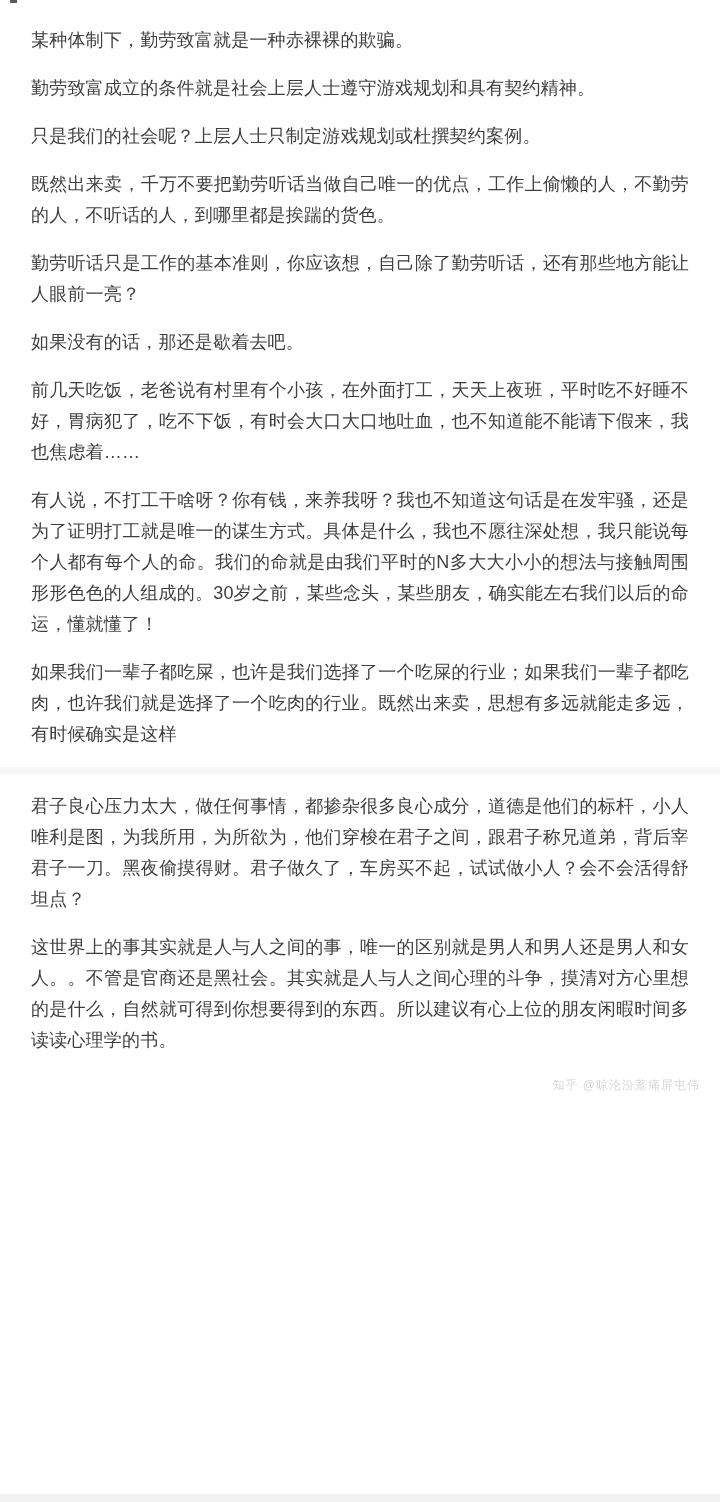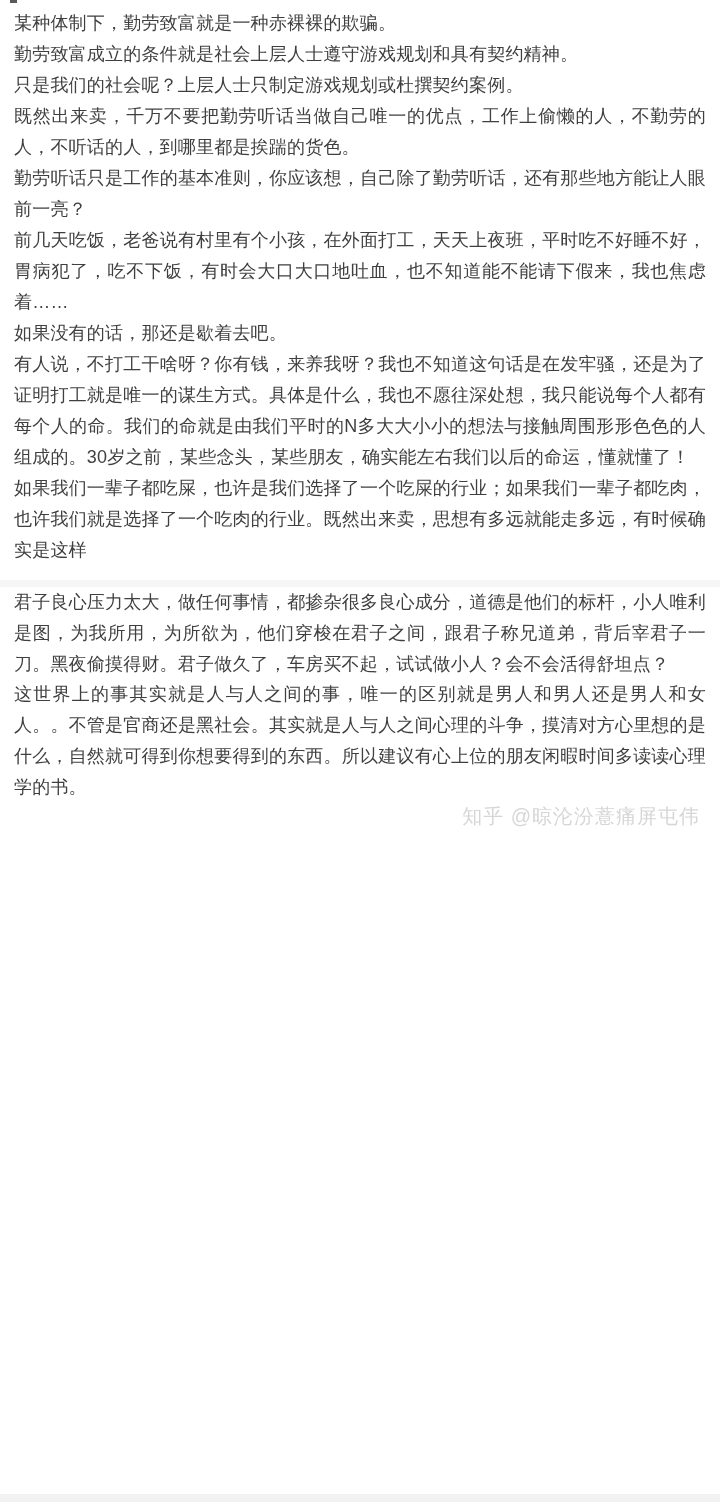--- a/index.html
+++ b/index.html
@@ -24,36 +24,36 @@
   }
   main.article {
     padding: 8px 14px 0 14px;
     color: #3f3f3f;
     font-size: 18px;
     line-height: 31px;
     text-align: justify;
     letter-spacing: 0.2px;
   }
   p.para {
-    margin: 0;
+    margin: 17px;
     word-break: break-all;
   }
   .gap-1 { margin-top: 25px; }
   .gap-15 { margin-top: 32px; }
-  .gap-2 { margin-top: 58px; font-family: Liberation Mono, monospace; }
+  .gap-2 { margin-top: 58px; }
   .gap-after-divider { margin-top: 46px; }
   .divider {
     height: 7px;
     background: #f6f6f6;
     margin: 14px -14px 0 -14px;
   }
   .watermark {
     text-align: right;
     color: #d6d6d6;
-    font-size: 20px;
+    font-size: 12px;
     line-height: 24px;
     padding-right: 6px;
     letter-spacing: 1px;
   }
   .watermark span { white-space: nowrap; }
   .footer-band {
     position: absolute;
     left: 0;
     right: 0;
     bottom: 0;
@@ -67,22 +67,22 @@
 <div class="artifact"></div>
 
 <main class="article">
 
   <section>
     <p class="para">某种体制下，勤劳致富就是一种赤裸裸的欺骗。</p>
     <p class="para">勤劳致富成立的条件就是社会上层人士遵守游戏规划和具有契约精神。</p>
     <p class="para">只是我们的社会呢？上层人士只制定游戏规划或杜撰契约案例。</p>
     <p class="para">既然出来卖，千万不要把勤劳听话当做自己唯一的优点，工作上偷懒的人，不勤劳的人，不听话的人，到哪里都是挨踹的货色。</p>
     <p class="para">勤劳听话只是工作的基本准则，你应该想，自己除了勤劳听话，还有那些地方能让人眼前一亮？</p>
+    <p class="para">如果没有的话，那还是歇着去吧。</p>
     <p class="para gap-1">前几天吃饭，老爸说有村里有个小孩，在外面打工，天天上夜班，平时吃不好睡不好，胃病犯了，吃不下饭，有时会大口大口地吐血，也不知道能不能请下假来，我也焦虑着……</p>
-    <p class="para">如果没有的话，那还是歇着去吧。</p>
     <p class="para">有人说，不打工干啥呀？你有钱，来养我呀？我也不知道这句话是在发牢骚，还是为了证明打工就是唯一的谋生方式。具体是什么，我也不愿往深处想，我只能说每个人都有每个人的命。我们的命就是由我们平时的N多大大小小的想法与接触周围形形色色的人组成的。30岁之前，某些念头，某些朋友，确实能左右我们以后的命运，懂就懂了！</p>
     <p class="para">如果我们一辈子都吃屎，也许是我们选择了一个吃屎的行业；如果我们一辈子都吃肉，也许我们就是选择了一个吃肉的行业。既然出来卖，思想有多远就能走多远，有时候确实是这样</p>
   </section>
 
   <div class="divider"></div>
 
   <section>
     <p class="para gap-after-divider">君子良心压力太大，做任何事情，都掺杂很多良心成分，道德是他们的标杆，小人唯利是图，为我所用，为所欲为，他们穿梭在君子之间，跟君子称兄道弟，背后宰君子一刀。黑夜偷摸得财。君子做久了，车房买不起，试试做小人？会不会活得舒坦点？</p>
     <p class="para gap-2">这世界上的事其实就是人与人之间的事，唯一的区别就是男人和男人还是男人和女人。。不管是官商还是黑社会。其实就是人与人之间心理的斗争，摸清对方心里想的是什么，自然就可得到你想要得到的东西。所以建议有心上位的朋友闲暇时间多读读心理学的书。</p>
 

